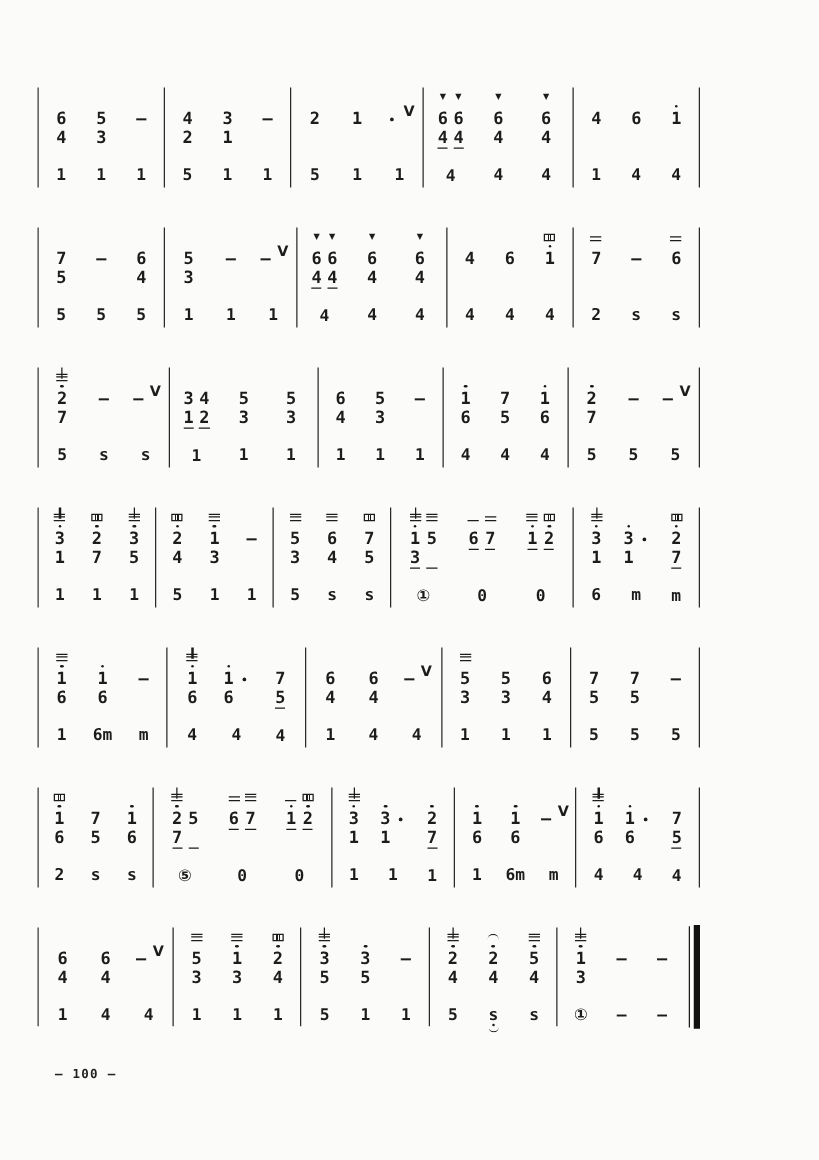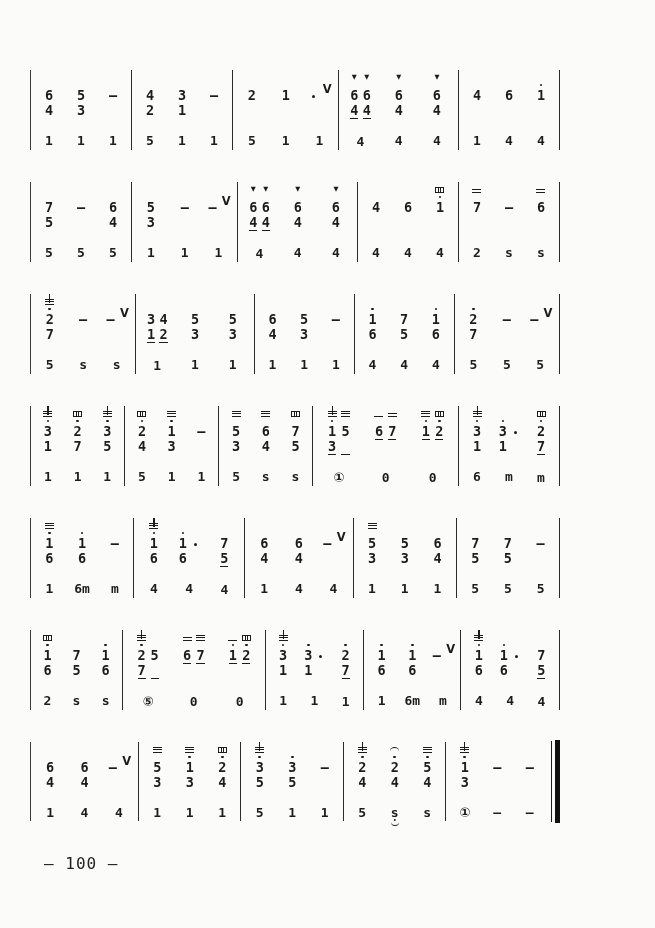--- a/index.html
+++ b/index.html
@@ -33,21 +33,21 @@
   .mk i.bx{height:6.5px;border:1.1px solid #1c1c1c;box-sizing:border-box;
       background:linear-gradient(90deg,transparent 30%,#1c1c1c 30%,#1c1c1c 43%,transparent 43%,transparent 57%,#1c1c1c 57%,#1c1c1c 70%,transparent 70%);}
   .mk i.vl{position:absolute;left:4px;top:1px;width:1.2px;height:9px;}
   .fera{width:9px;height:5px;border-top:1.5px solid #1c1c1c;border-radius:9px 9px 0 0;margin-bottom:1px;}
   .bfer{position:absolute;left:50%;top:16px;transform:translateX(-50%);width:8px;height:4px;
         border-bottom:1.3px solid #1c1c1c;border-radius:0 0 8px 8px;}
   .bferd{position:absolute;left:50%;top:13.5px;transform:translateX(-50%);width:2.4px;height:2.4px;
          border-radius:50%;background:#1c1c1c;}
   .endthin{position:absolute;top:-1px;bottom:-1px;right:8px;width:1.4px;background:#1c1c1c;}
   .endthick{position:absolute;top:-2px;bottom:-2px;right:0;width:4.6px;background:#111;}
-  .footer{position:absolute;left:44px;top:854px;font-size:16px;font-weight:normal;letter-spacing:1px;color:#222;}
+  .footer{position:absolute;left:44px;top:854px;font-size:10px;font-weight:bold;letter-spacing:1px;color:#222;}
 </style>
 </head>
 <body>
 
 <div class="page">
   <div class="score">
       <div class="system">
         <div class="measure first-m" style="flex-grow: 2.85;">
           <div class="beat">
             <div class="ngroup">

